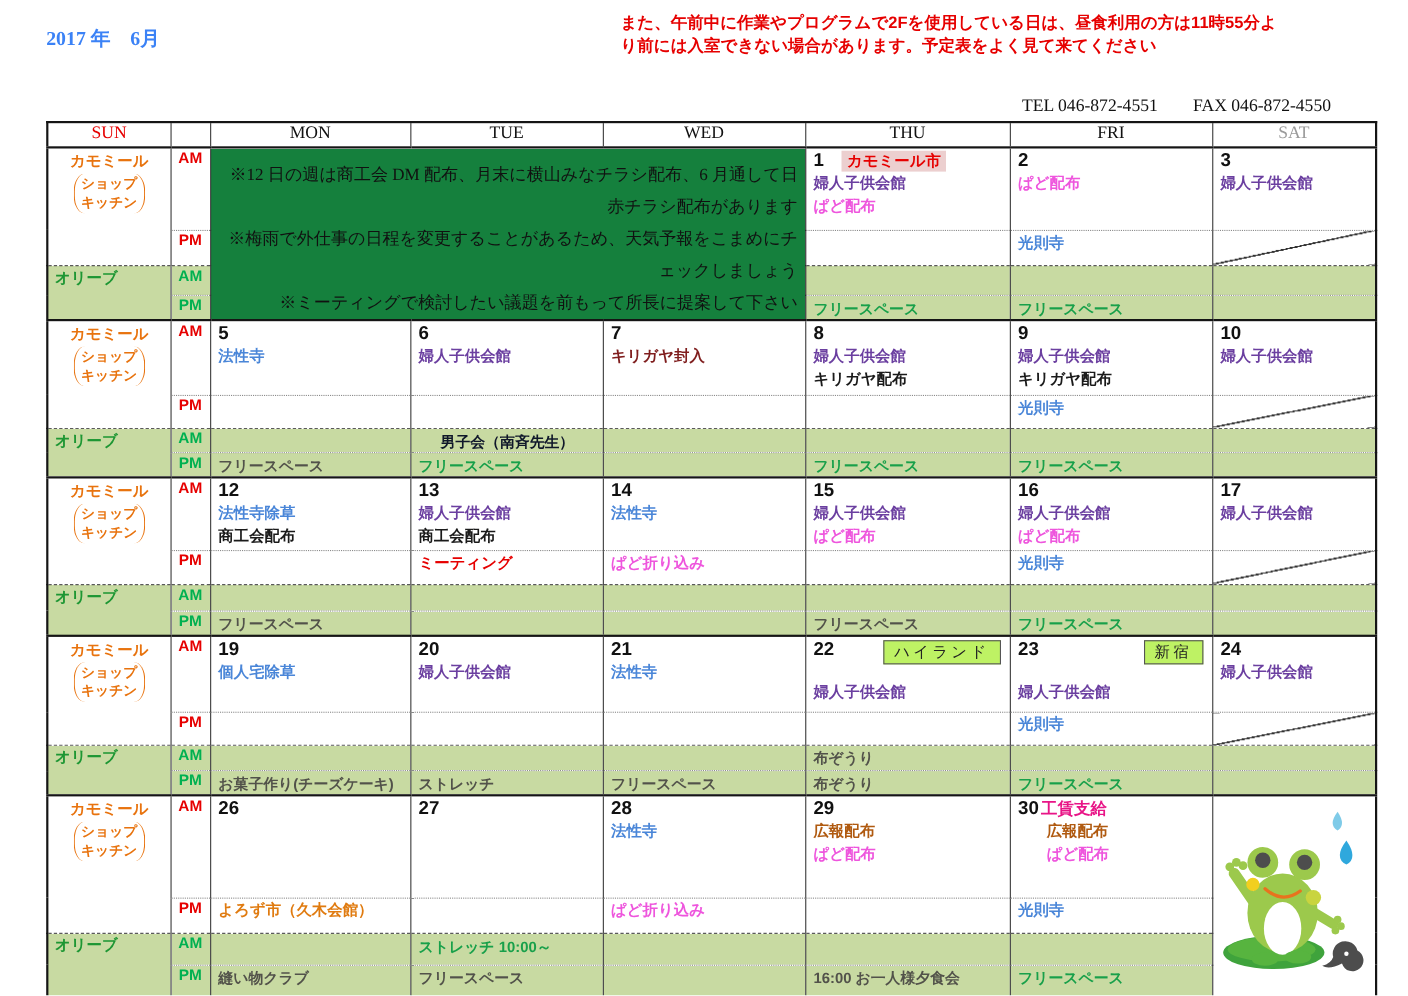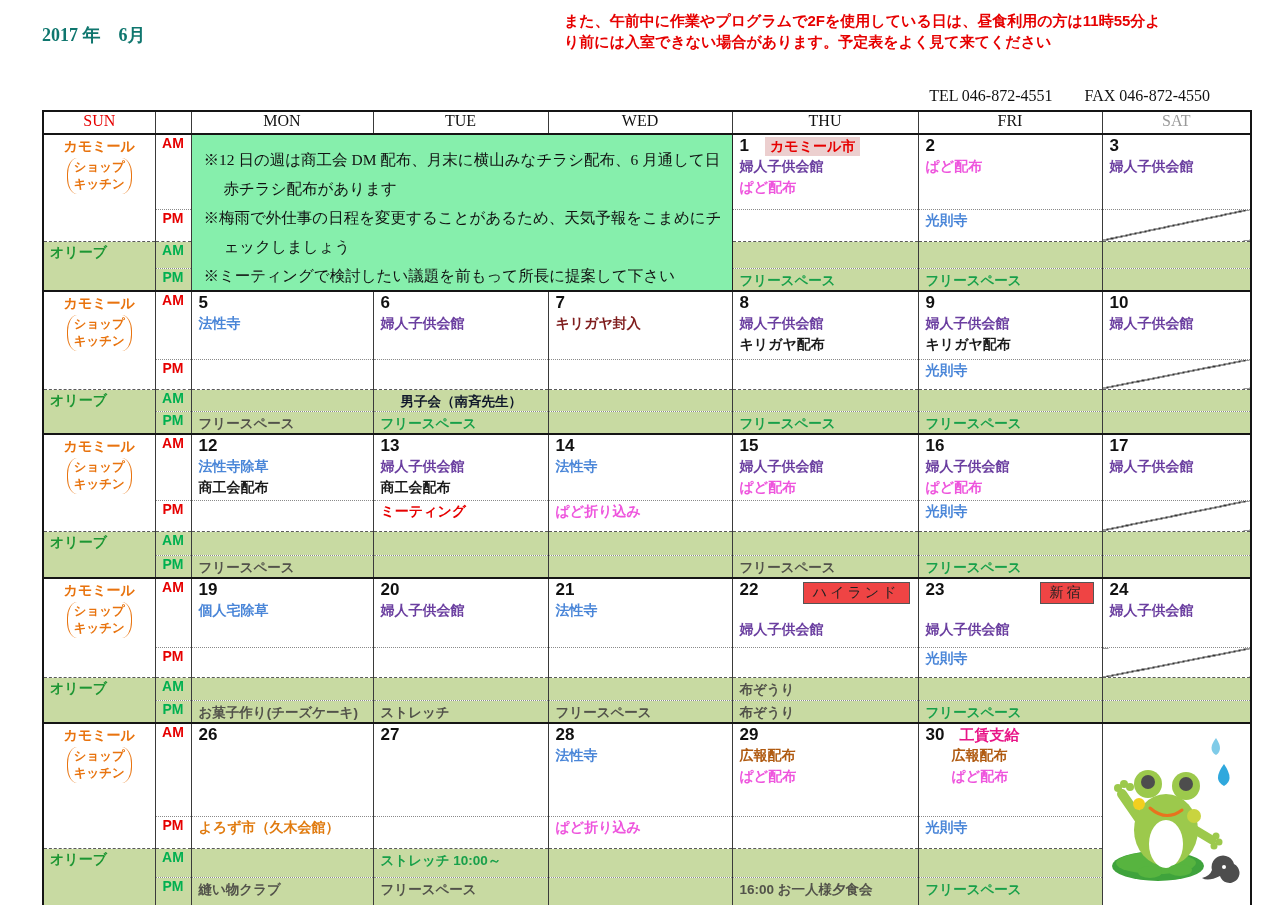--- a/index.html
+++ b/index.html
@@ -1,20 +1,20 @@
 <!DOCTYPE html>
 <html><head>
 <meta charset="utf-8">
 <style>
   html,body{margin:0;padding:0;background:#fff;}
   .page{position:relative;width:1280px;height:905px;background:#fff;overflow:hidden;
         font-family:"Liberation Sans", sans-serif;}
   
   .titleblock{position:absolute;left:42px;top:20px;display:flex;gap:10px;}
-  .tdate{font-family:"Liberation Serif",serif;font-weight:bold;font-size:18px;color:#0f766e;padding-top:3px;white-space:nowrap;}
+  .tdate{font-family:"Liberation Serif",serif;font-weight:bold;font-size:18px;color:#3b82f6;padding-top:3px;white-space:nowrap;}
   .tlines{display:flex;flex-direction:column;align-items:center;}
   .tl1,.tl2{font-size:15px;font-weight:bold;white-space:nowrap;line-height:22px;}
   .c-orange{color:#e8730e}.c-blue{color:#2b6cb8}.c-green{color:#1d9633}.c-black{color:#111}
   .notice{position:absolute;left:548px;top:10px;width:690px;color:#e60000;font-weight:bold;
           font-size:15px;line-height:21px;}
   .notice .ln{padding-left:16px;}
   .notice .ln.first{padding-left:0;}
   .contact{position:absolute;right:70px;top:86px;font-family:"Liberation Serif",serif;
            font-size:16px;color:#111;white-space:nowrap;}
   
@@ -33,33 +33,33 @@
   td.sunlabel{text-align:center;}
   .kamo{color:#e8730e;font-weight:bold;font-size:14px;padding-top:3px;}
   .bracket{display:inline-block;border-left:1.5px solid #e8730e;border-right:1.5px solid #e8730e;
            border-radius:10px/16px;padding:1px 6px;margin-top:2px;}
   .bracket div{color:#e8730e;font-weight:bold;font-size:12.5px;line-height:17px;}
   .olv{color:#1d9633;font-weight:bold;font-size:14px;text-align:left;padding:2px 0 0 6px;}
   td.ampm{text-align:center;font-weight:bold;font-size:14px;vertical-align:middle;}
   .ampm.red{color:#e60000}.ampm.grn{color:#00b050}
   .numrow{display:flex;justify-content:space-between;align-items:flex-start;padding:1px 8px 0 7px;}
   .dnum{font-size:17px;font-weight:bold;color:#111;line-height:20px;}
-  .nsfx{font-size:15px;font-weight:bold;margin-left:15px;}
+  .nsfx{font-size:15px;font-weight:bold;margin-left:2px;}
   .hl{display:inline-block;background:#eccfcf;color:#e60000;font-weight:bold;font-size:14px;
       padding:0 5px;margin-left:16px;line-height:19px;}
   .boxlbl{font-family:"Liberation Serif",serif;font-size:14px;letter-spacing:3px;color:#222;
-          background:#ef4444;border:1px solid #555;padding:1px 9px;margin-top:2px;white-space:nowrap;}
+          background:#bef264;border:1px solid #555;padding:1px 9px;margin-top:2px;white-space:nowrap;}
   .items{padding:0 4px 2px 7px;}
   .items.gap{margin-top:15px;}
   .it{font-size:14px;font-weight:bold;line-height:21px;white-space:nowrap;}
   .oit{font-size:13.5px;font-weight:bold;line-height:19px;padding:2px 4px 0 7px;white-space:nowrap;}
   .diag{background-image:linear-gradient(to bottom right,
         transparent calc(50% - 0.7px), #333 calc(50% - 0.7px),
         #333 calc(50% + 0.7px), transparent calc(50% + 0.7px));}
-  td.note{background:#86efac;border:1.5px solid #222;}
+  td.note{background:#15803d;border:1.5px solid #222;text-align:right;}
   .noteinner{font-family:"Liberation Serif",serif;font-size:15.5px;color:#111;line-height:29px;
              padding:10px 6px 0 12px;}
   .nline{padding-left:20px;text-indent:-20px;}
   td.frogcell{background:#fff;text-align:center;vertical-align:middle;}
 </style>
 </head>
 <body>
 
 <div class="page">
 

